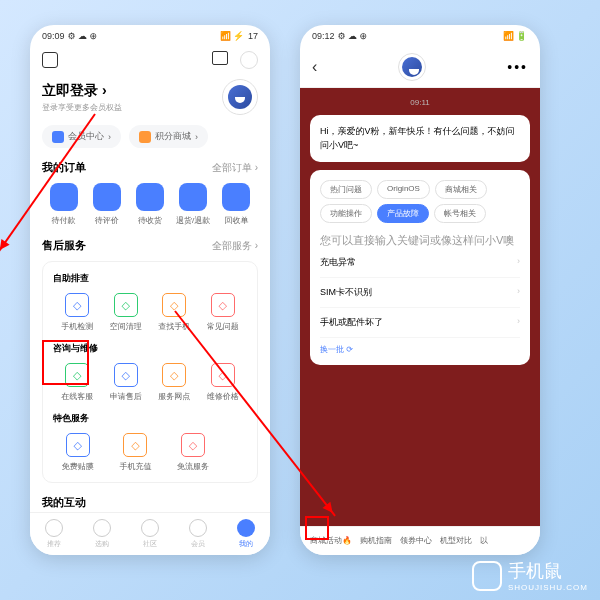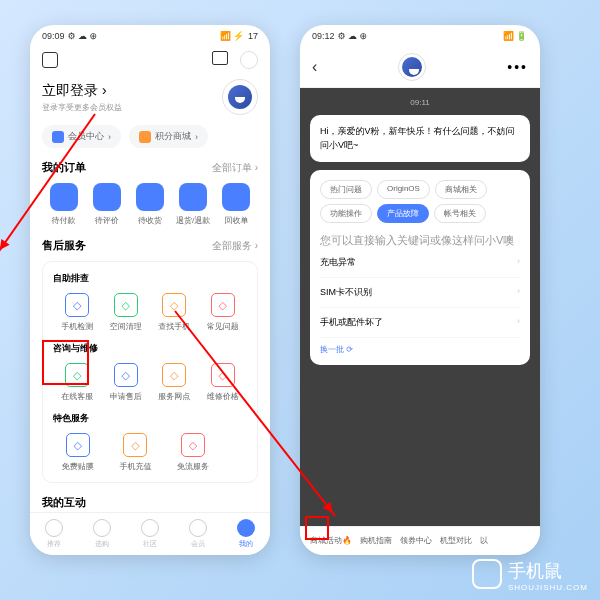--- a/index.html
+++ b/index.html
@@ -9,21 +9,21 @@
 .statusbar{display:flex;justify-content:space-between;padding:6px 12px;font-size:9px;color:#333}
 .sb-left{display:flex;gap:3px;align-items:center}
 .sb-right{display:flex;gap:3px;align-items:center}
 .p1 .content{padding:0 12px;height:490px;overflow:hidden}
 .topbar{display:flex;justify-content:space-between;align-items:center;padding:4px 0}
 .hex{width:16px;height:16px;border:1.5px solid #333;transform:rotate(0deg);border-radius:3px}
 .tb-right{display:flex;gap:12px}
 .cart{width:16px;height:14px;border:1.5px solid #333;border-radius:2px;position:relative}
 .robot{width:18px;height:18px;background:#fff;border:1px solid #ddd;border-radius:50%}
 .login-row{display:flex;justify-content:space-between;align-items:center;margin-top:6px}
-.login-title{font-size:14px;font-weight:400}
+.login-title{font-size:14px;font-weight:700}
 .login-sub{font-size:8px;color:#999;margin-top:2px}
 .avatar{width:36px;height:36px;background:#fff;border:1px solid #e0e0e0;border-radius:50%;display:flex;align-items:center;justify-content:center}
 .avatar-inner{width:24px;height:24px;background:linear-gradient(135deg,#4a6fd4,#2c4ba0);border-radius:50%;position:relative}
 .avatar-inner::after{content:"";position:absolute;width:10px;height:6px;background:#fff;border-radius:0 0 6px 6px;left:7px;top:12px}
 .pills{display:flex;gap:8px;margin-top:10px}
 .pill{background:#f5f6f8;border-radius:14px;padding:5px 10px;font-size:9px;color:#666;display:flex;align-items:center;gap:4px}
 .pill-icon{width:12px;height:12px;border-radius:3px}
 .pill-icon.blue{background:#4a7fff}
 .pill-icon.orange{background:#ff9838}
 .sect{margin-top:12px}
@@ -43,40 +43,40 @@
 .iicon{width:22px;height:22px;border:2px solid;border-radius:50%}
 .bottomnav{position:absolute;bottom:0;left:0;right:0;display:flex;justify-content:space-around;padding:6px 0;border-top:1px solid #f0f0f0;background:#fff}
 .bnitem{display:flex;flex-direction:column;align-items:center;gap:2px}
 .bnicon{width:18px;height:18px;border-radius:50%}
 .bnlabel{font-size:7px;color:#bbb}
 .bnitem.active .bnicon{background:#4a7fff}
 .bnitem.active .bnlabel{color:#4a7fff}
 .p2 .chathdr{display:flex;justify-content:space-between;align-items:center;padding:6px 12px;border-bottom:1px solid #f0f0f0}
 .back{font-size:16px;color:#333}
 .more{font-size:14px;letter-spacing:2px}
-.chatbody{background:#404040;padding:10px;height:438px;overflow:hidden}
+.chatbody{background:#7f1d1d;padding:10px;height:438px;overflow:hidden}
 .timestamp{text-align:center;font-size:8px;color:#bbb;margin-bottom:8px}
 .bubble{background:#fff;border-radius:10px;padding:10px;font-size:9px;line-height:1.5;margin-bottom:8px}
 .bcard{background:#fff;border-radius:10px;padding:10px;margin-bottom:8px}
 .bcard-title{font-size:8px;color:#999;margin-bottom:8px}
 .chips{display:flex;flex-wrap:wrap;gap:5px}
 .chip{border:1px solid #e0e0e0;border-radius:12px;padding:3px 9px;font-size:8px;color:#666}
 .chip.active{background:#4a7fff;color:#fff;border-color:#4a7fff}
 .qlist{margin-top:10px}
 .qtip{font-size:11px;color:#999;}
 .qitem{display:flex;justify-content:space-between;padding:8px 0;border-bottom:1px solid #f5f5f5;font-size:9px}
 .qarrow{color:#ccc}
 .refresh{font-size:8px;color:#4a7fff;margin-top:6px}
 .sugrow{display:flex;gap:8px;padding:8px 10px;background:#fff;border-top:1px solid #f0f0f0;overflow:hidden;white-space:nowrap}
 .sug{font-size:8px;color:#666;flex-shrink:0}
 .inputbar{display:flex;align-items:center;gap:8px;padding:8px 10px;background:#fff}
 .arrow{position:absolute;background:red;height:2px;z-index:10}
 .arrow::after{content:"";position:absolute;right:-1px;top:-4px;border:5px solid transparent;border-left:10px solid red}
 .redbox{position:absolute;border:2px solid red;z-index:10}
-.watermark{position:absolute;bottom:8px;right:12px;color:#fff;font-size:12px;display:flex;gap:6px}
+.watermark{position:absolute;bottom:8px;right:12px;color:#fff;font-size:12px;display:flex;align-items:center;gap:6px}
 .wm-logo{width:30px;height:30px;border:2px solid #fff;border-radius:8px;position:relative}
 .wm-text{display:flex;flex-direction:column}
 .wm-main{font-size:18px;font-weight:300}
 .wm-sub{font-size:8px;letter-spacing:1px}
 </style>
 </head>
 <body>
 
 <div class="phones">
 

